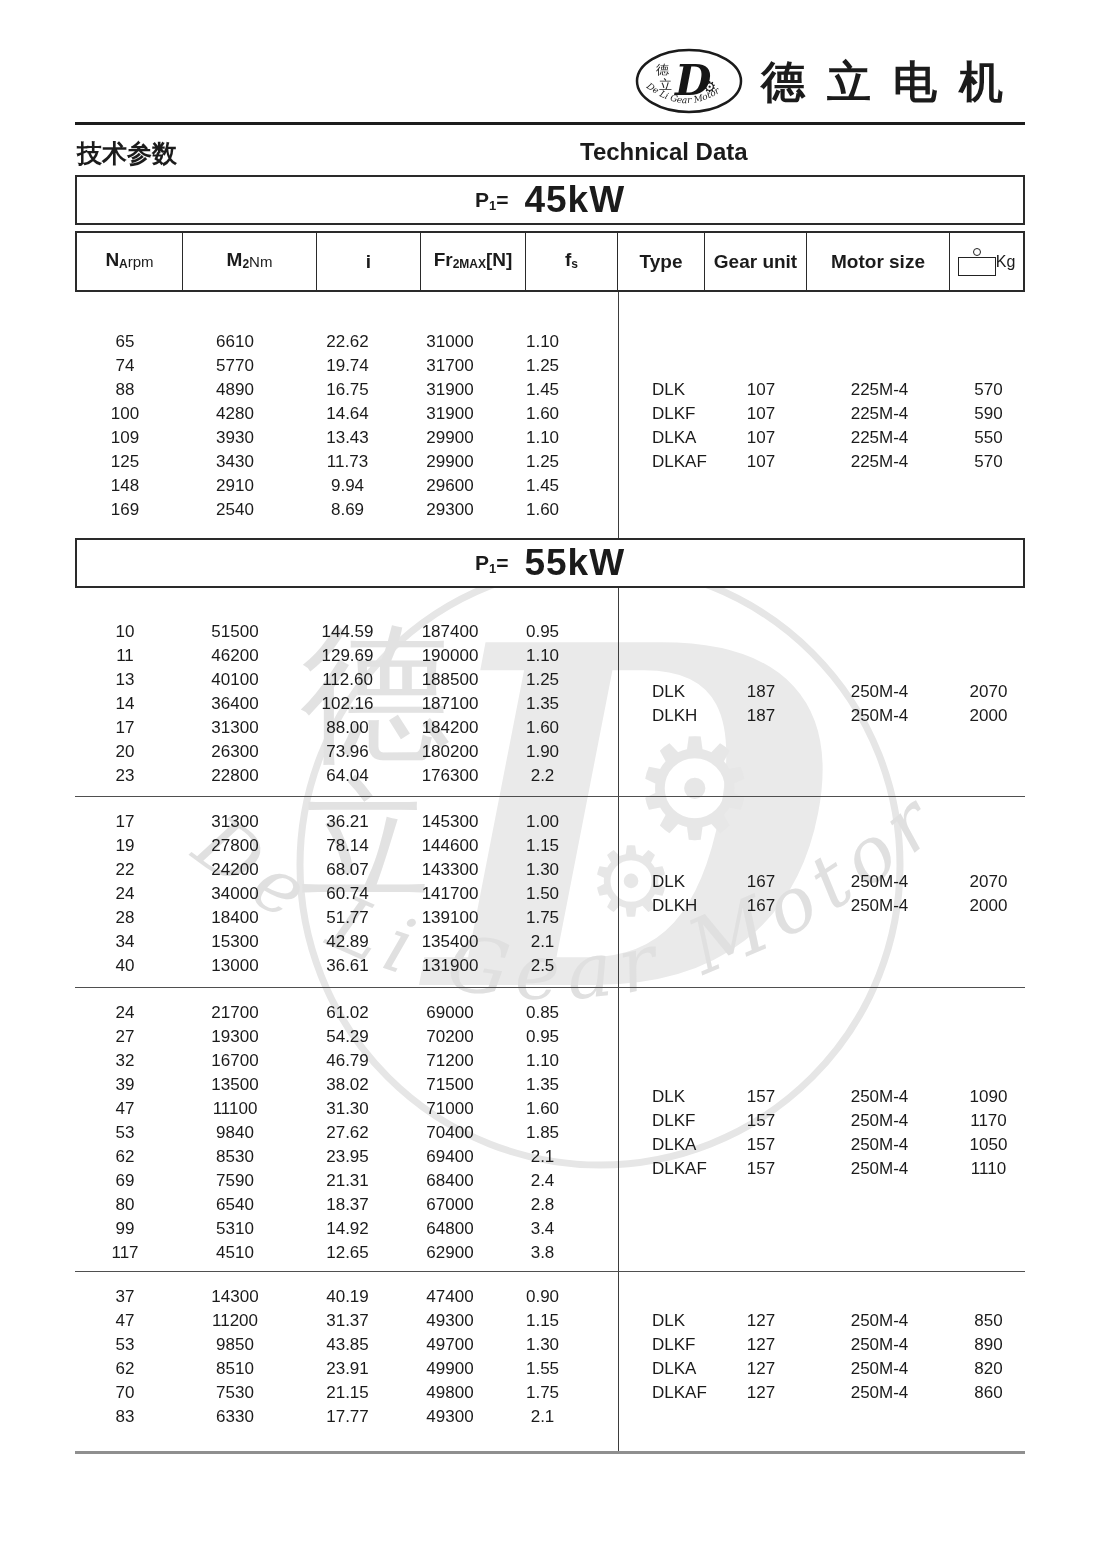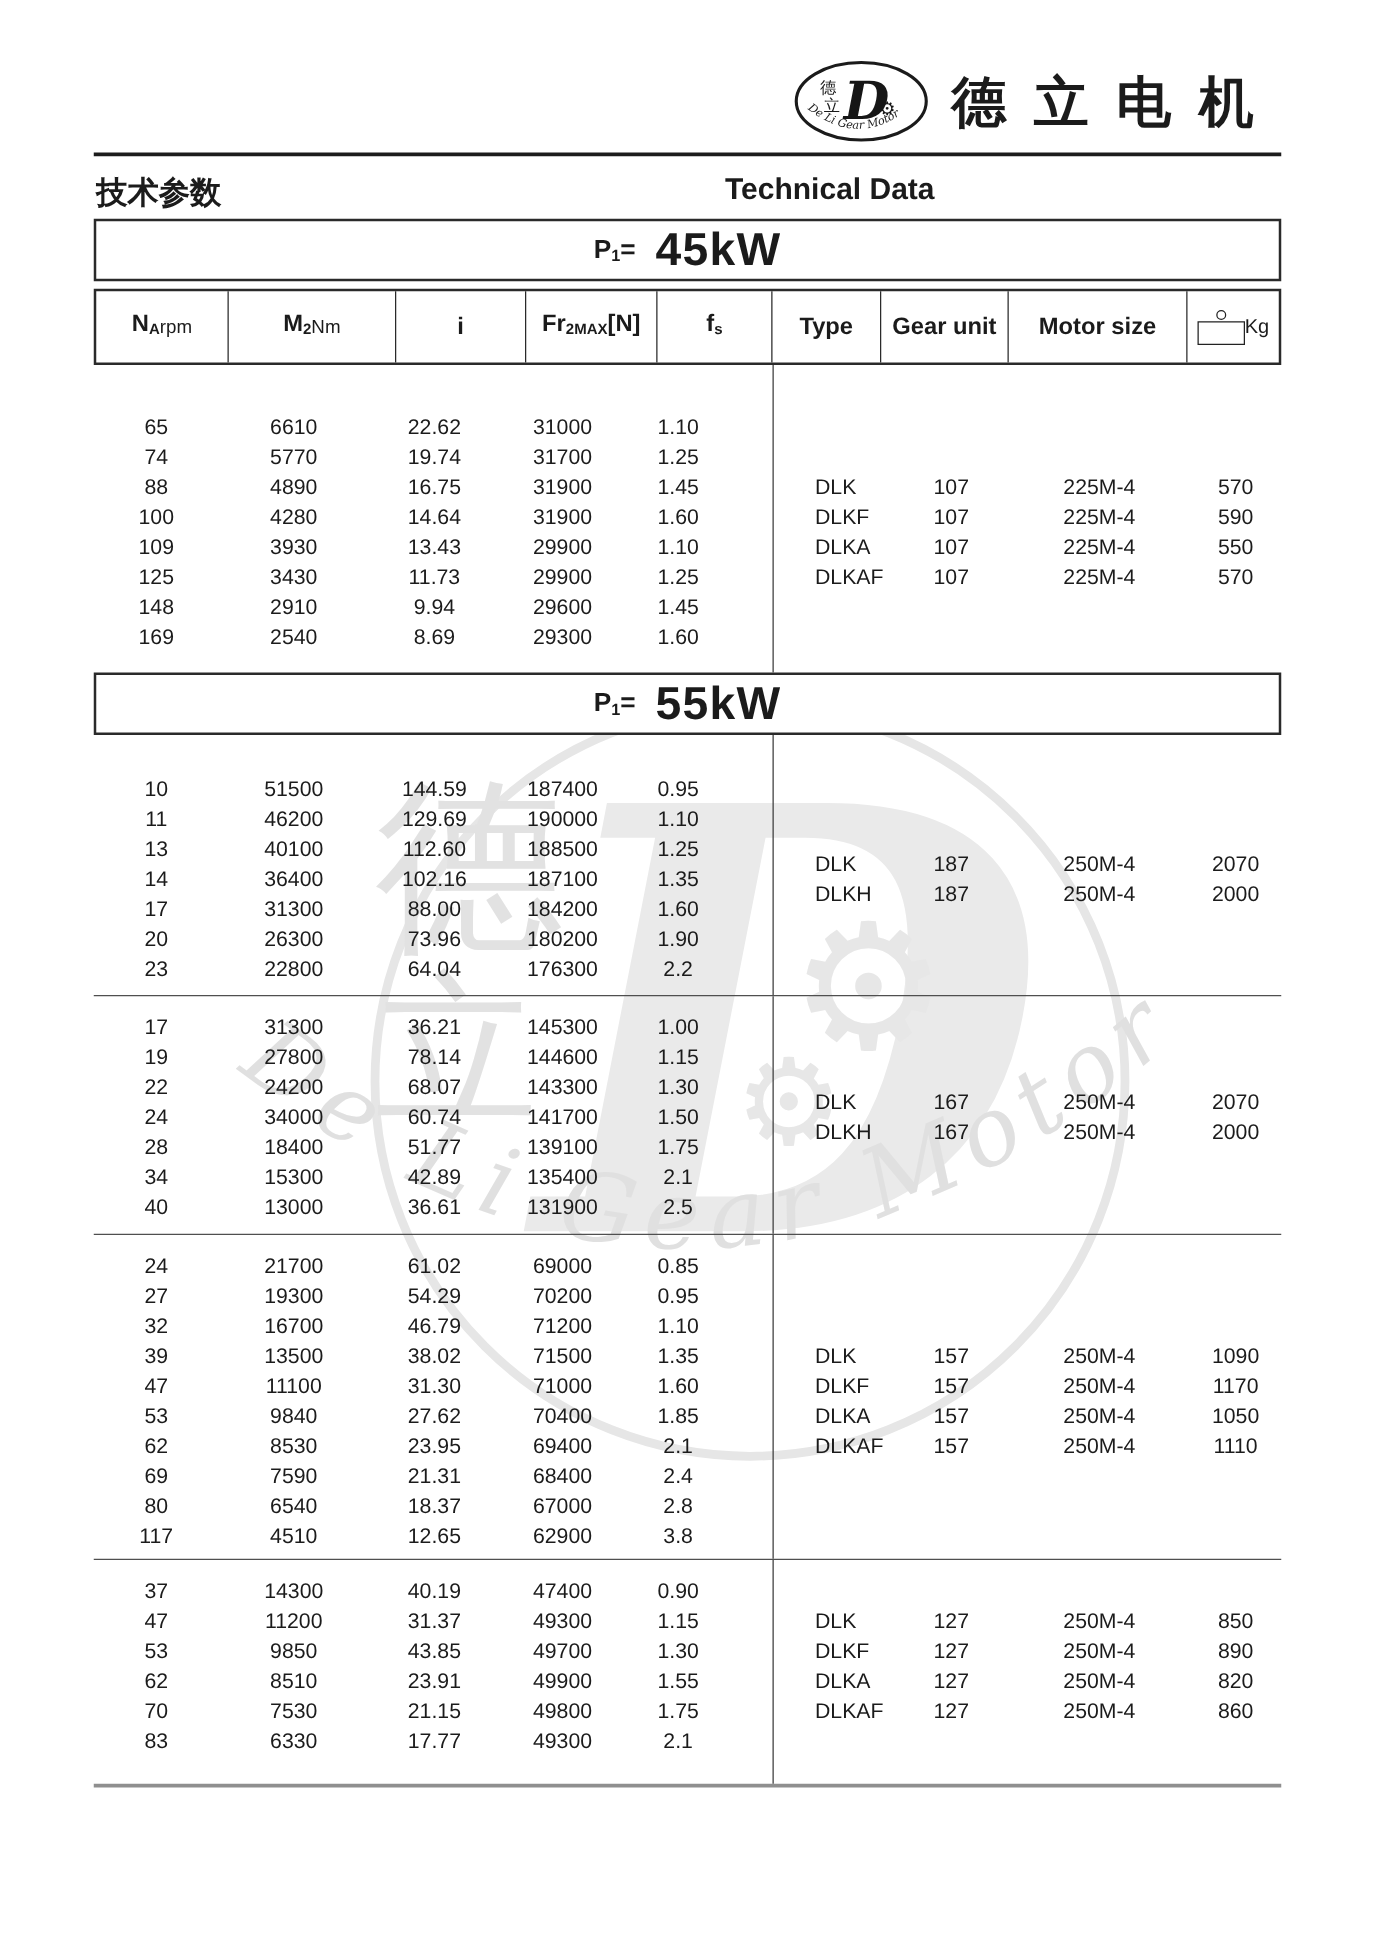--- a/index.html
+++ b/index.html
@@ -429,20 +429,27 @@
             <div class="dc dc4">2.4</div>
           </div>
           <div class="drow">
             <div class="dc dc0">80</div>
             <div class="dc dc1">6540</div>
             <div class="dc dc2">18.37</div>
             <div class="dc dc3">67000</div>
             <div class="dc dc4">2.8</div>
           </div>
           <div class="drow">
+            <div class="dc dc0">99</div>
+            <div class="dc dc1">5310</div>
+            <div class="dc dc2">14.92</div>
+            <div class="dc dc3">64800</div>
+            <div class="dc dc4">3.4</div>
+          </div>
+          <div class="drow">
             <div class="dc dc0">117</div>
             <div class="dc dc1">4510</div>
             <div class="dc dc2">12.65</div>
             <div class="dc dc3">62900</div>
             <div class="dc dc4">3.8</div>
           </div>
         </div>
         <div class="g-right">
           <div class="mrow">
             <div class="mc mc0">DLK</div>

